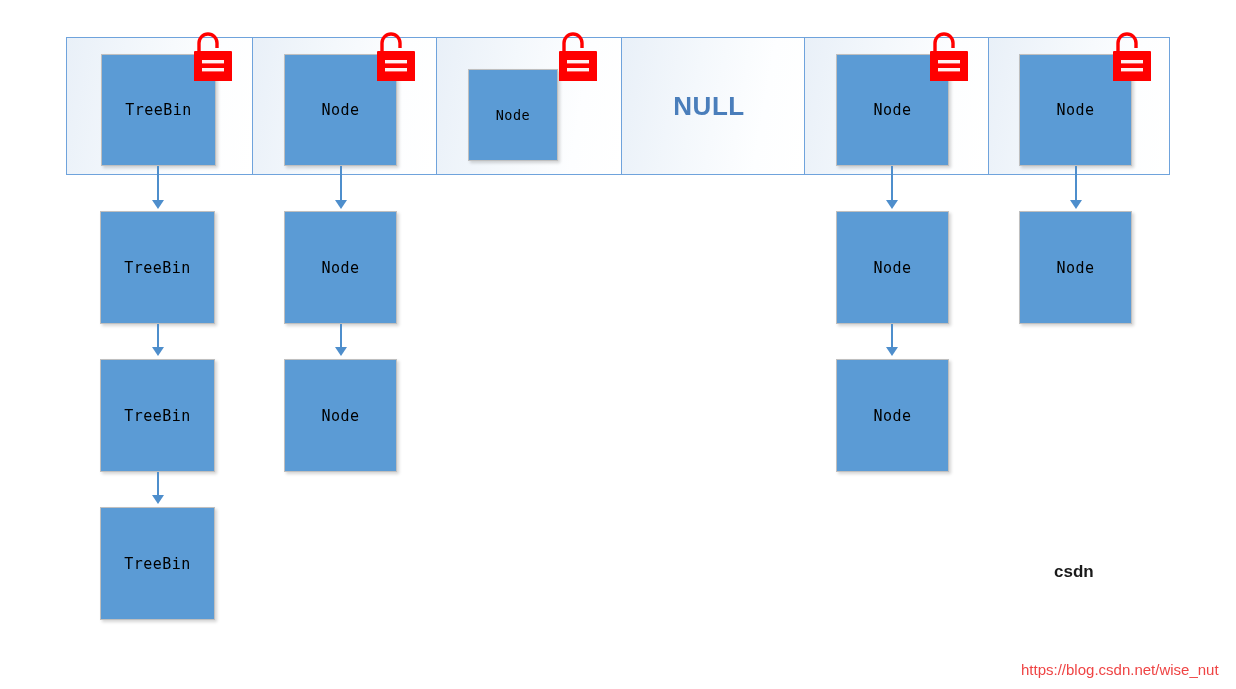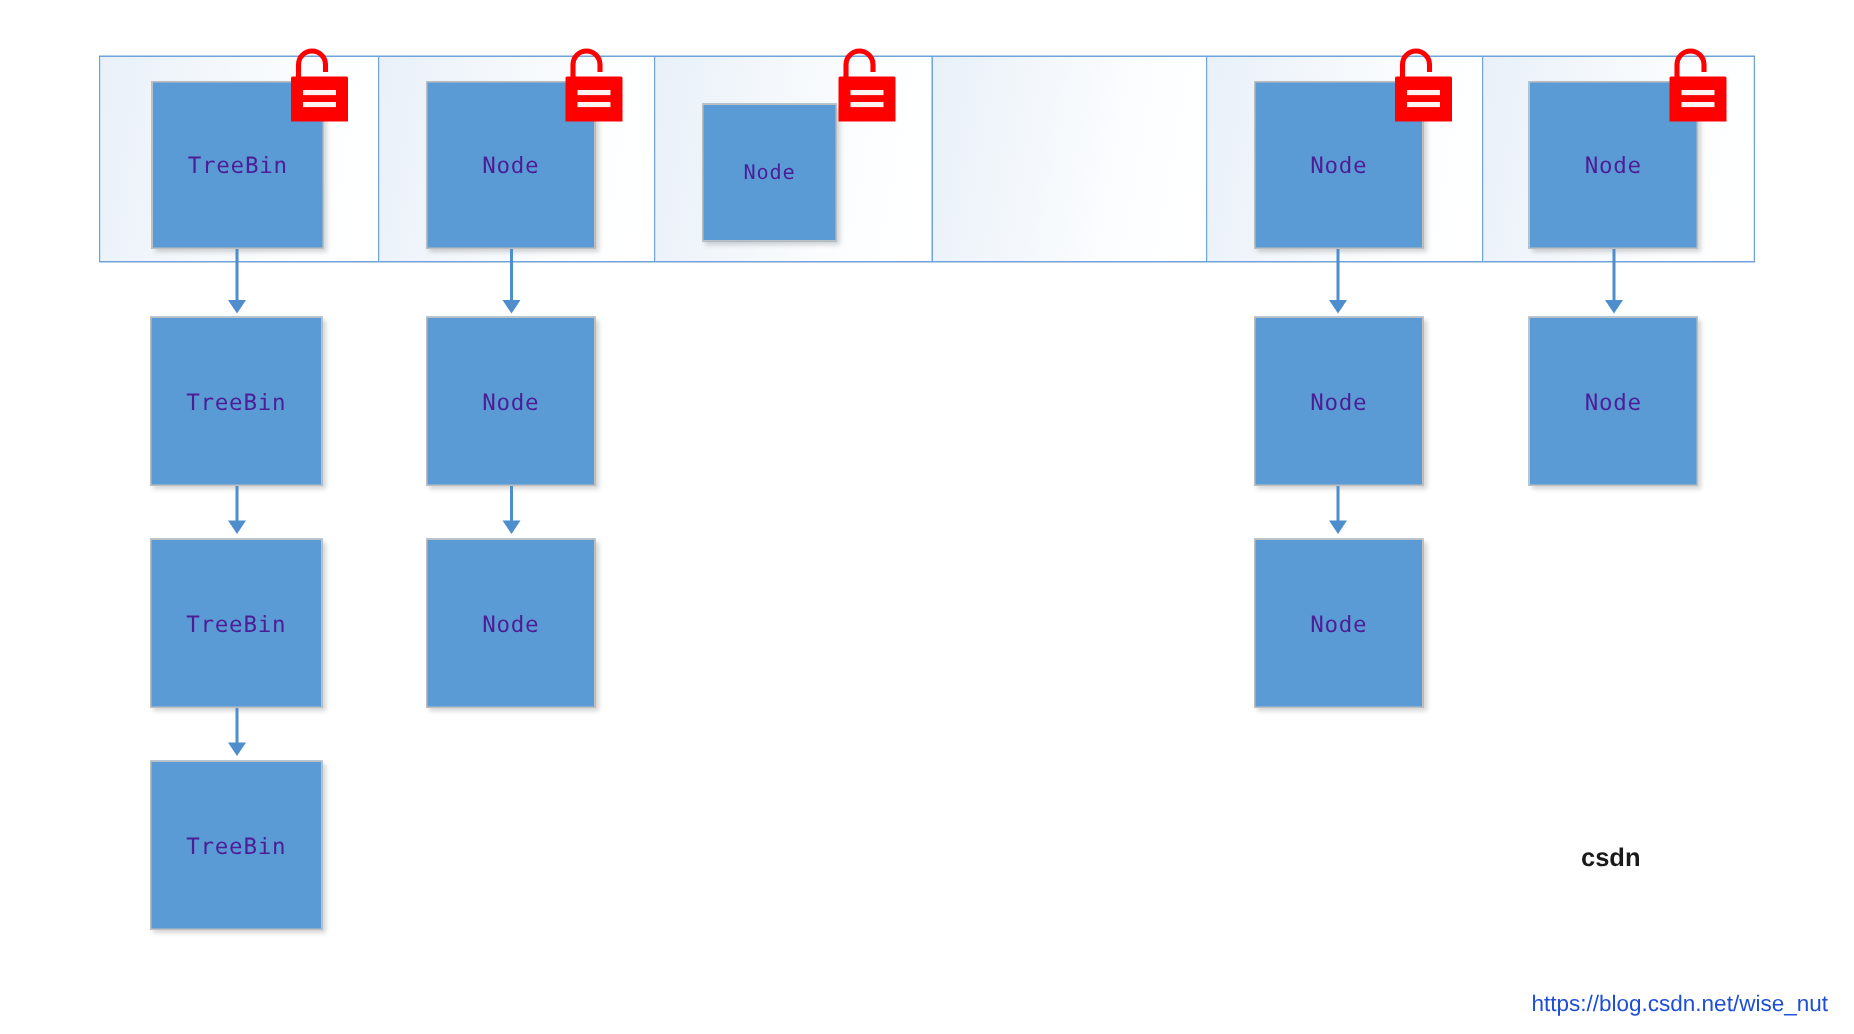--- a/index.html
+++ b/index.html
@@ -41,21 +41,21 @@
   
   .nodebox {
     position: absolute;
     background: #5B9BD5;
     border: 1px solid #BFBFBF;
     box-shadow: 2px 2px 3px rgba(0,0,0,0.17);
     box-sizing: border-box;
     display: flex;
     align-items: center;
     justify-content: center;
-    color: #4c1d95;
+    color: #000000;
     font-family: "DejaVu Sans Mono", "Liberation Mono", monospace;
     font-size: 15px;
     letter-spacing: 0.5px;
     white-space: nowrap;
   }
   .nodebox.small { font-size: 13.5px; }
 
   
   .null-label {
     position: absolute;
@@ -97,21 +97,21 @@
     position: absolute;
     font-family: "Liberation Sans", sans-serif;
     font-size: 17px;
     font-weight: bold;
     color: #1A1A1A;
   }
   .watermark {
     position: absolute;
     font-family: "Liberation Sans", sans-serif;
     font-size: 15px;
-    color: #1d4ed8;
+    color: #ef4444;
     white-space: nowrap;
   }
 </style>
 </head>
 <body>
 
 <div id="canvas">
 
   <div class="bucket-table">
     <div class="bucket-cell" style="width:186px;"></div>
@@ -124,20 +124,23 @@
 
   <div class="nodebox" style="left:101px; top:54px; width:115px; height:112px;">
     <span>TreeBin</span>
   </div>
   <div class="nodebox" style="left:284px; top:54px; width:113px; height:112px;">
     <span>Node</span>
   </div>
   <div class="nodebox small" style="left:468px; top:69px; width:90px; height:92px;">
     <span>Node</span>
   </div>
+  <div class="null-label" style="left:618px; top:38px; width:182px; height:136px;">
+    <span>NULL</span>
+  </div>
   <div class="nodebox" style="left:836px; top:54px; width:113px; height:112px;">
     <span>Node</span>
   </div>
   <div class="nodebox" style="left:1019px; top:54px; width:113px; height:112px;">
     <span>Node</span>
   </div>
 
   <div class="padlock" style="left:189px; top:29px;">
     <svg viewBox="0 0 46 52" width="46" height="52" xmlns="http://www.w3.org/2000/svg">
       <path d="M10 26 L10 14 A9 9 0 0 1 28 14 L28 19" fill="none" stroke="#FF0000" stroke-width="3.4"></path>

